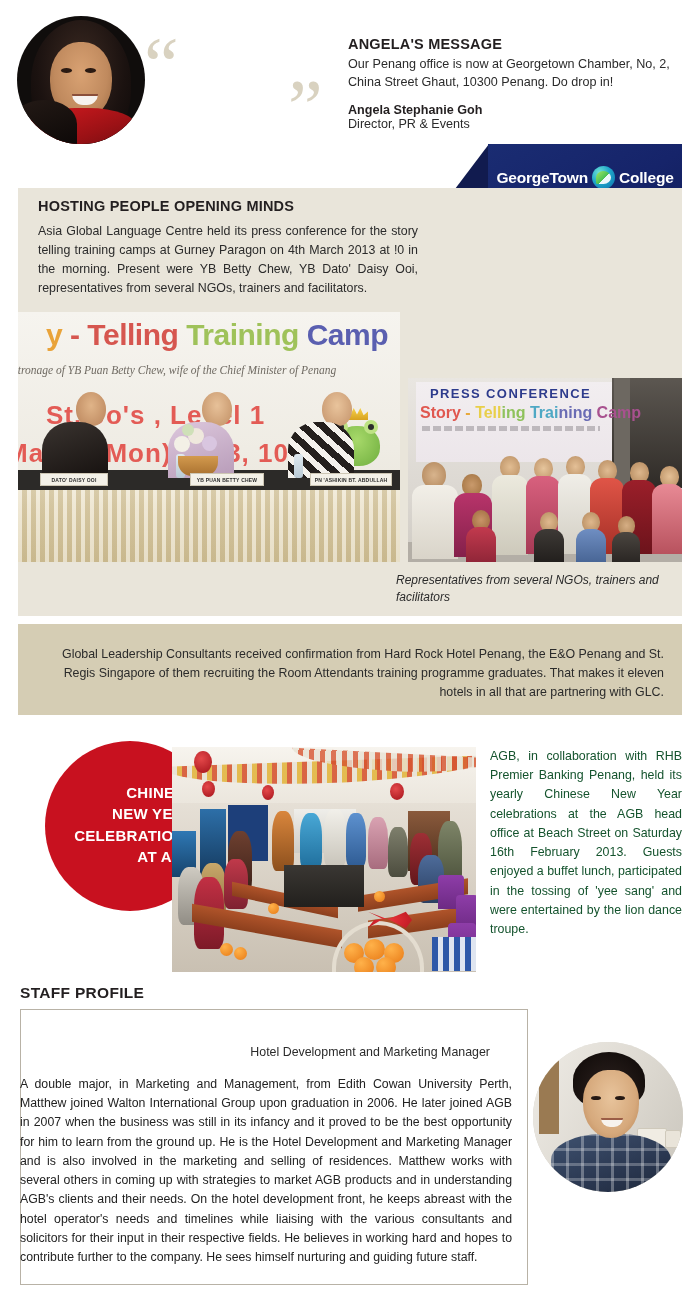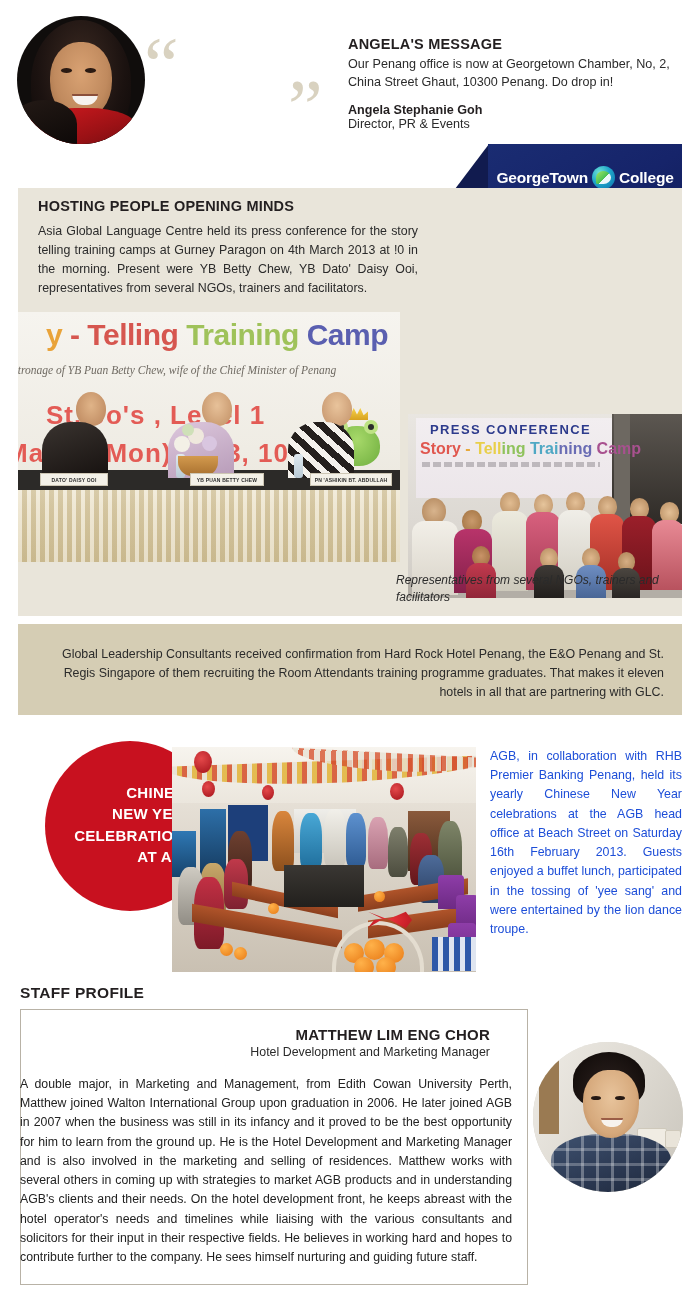--- a/index.html
+++ b/index.html
@@ -212,21 +212,21 @@
   .pc-flowers {
     position:absolute; left:152px; bottom:86px; width:56px; height:54px;
   }
   .pc-fl-basket{position:absolute;bottom:0;left:8px;width:40px;height:20px;background:linear-gradient(#d39a4e,#a8702f);border-radius:0 0 14px 14px;}
   .pc-fl-b{position:absolute;border-radius:50%;}
   .pc-bottle{position:absolute;bottom:84px;width:9px;height:24px;background:linear-gradient(#dfe9ef,#b9c9d4);border-radius:3px;}
 
   
   .photo-grp {
     position: absolute; left: 408px; top: 378px; width: 274px; height: 184px;
-    overflow: hidden; background:#cfd2cf;margin-top:36px;
+    overflow: hidden; background:#cfd2cf;
   }
   .gp-bg { position:absolute; inset:0; background: linear-gradient(180deg,#e9e6e1 0%, #dcd8d2 60%, #cfcbc4 100%); }
   .gp-backdrop { position:absolute; left:8px; top:4px; width:196px; height:80px;
      background: linear-gradient(180deg,#f2eef0 0%, #ece6ea 100%); }
   .gp-press { position:absolute; left:22px; top:8px; font-size:13px; font-weight:bold;
      color:#2d3b8c; letter-spacing:1.4px; }
   .gp-story { position:absolute; left:12px; top:26px; font-size:16px; font-weight:bold; white-space:nowrap; }
   .gp-story span:nth-child(1){color:#e0574f;}
   .gp-story span:nth-child(2){color:#e8a93b;}
   .gp-story span:nth-child(3){color:#e8cf4a;}
@@ -294,21 +294,21 @@
   .cny-table { position:absolute; background: linear-gradient(180deg,#b0542a 0%, #8c3f1d 100%); }
   .cny-chair { position:absolute; background: linear-gradient(180deg,#8e3da8,#6d2a84); border-radius:4px 4px 0 0; }
   .cny-p { position:absolute; border-radius:40% 40% 20% 20%; }
   .cny-orange { position:absolute; border-radius:50%; background: radial-gradient(circle at 35% 30%,#ffb24a,#e87a16); }
   .cny-bow { position:absolute; left:196px; top:160px; width:44px; height:26px;
      background: radial-gradient(ellipse at 50% 50%,#e8323a,#b4131c); 
      clip-path: polygon(0 18%,34% 46%,0 80%,14% 50%, 50% 44%, 86% 18%, 100% 50%, 86% 82%, 52% 52%); }
   .cny-basket { position:absolute; left:160px; top:174px; width:92px; height:52px;
      border:4px solid #e4ddd0; border-bottom:none; border-radius: 50% 50% 0 0 / 90% 90% 0 0; }
   .cny-agb-col { position:absolute; left:490px; top:747px; width:192px; }
-  .cny-para { font-size: 12.4px; line-height: 1.55; text-align: justify; color:#1d4ed8; }
+  .cny-para { font-size: 12.4px; line-height: 1.55; text-align: justify; color:#14532d; }
 
   
   .staff-heading {
     position: absolute; left: 20px; top: 984px;
     font-size: 15.5px; font-weight: bold; letter-spacing: .3px;
   }
   .staff-box {
     position: absolute; left: 20px; top: 1009px; width: 508px; height: 276px;
     border: 1px solid #b8b2a6; background: #fff;
   }
@@ -596,21 +596,20 @@
     <div class="cny-orange" style="left:204px;top:210px;width:20px;height:20px;"></div>
     <div class="cny-poster" style="left:260px;top:190px;width:44px;height:34px;background:repeating-linear-gradient(90deg,#2e58a8 0 6px,#dfe5f0 6px 11px);"></div>
   </div>
 
   <div class="cny-agb-col">
     <div class="cny-para">AGB, in collaboration with RHB Premier Banking Penang, held its yearly Chinese New Year celebrations at the AGB head office at Beach Street on Saturday 16th February 2013. Guests enjoyed a buffet lunch, participated in the tossing of 'yee sang' and were entertained by the lion dance troupe.</div>
   </div>
 
   <div class="staff-heading">STAFF PROFILE</div>
   <div class="staff-box"></div>
-  <div class="staff-name">MATTHEW LIM ENG CHOR</div>
   <div class="staff-role">Hotel Development and Marketing Manager</div>
   <div class="staff-bio">A double major, in Marketing and Management, from Edith Cowan University Perth, Matthew joined Walton International Group upon graduation in 2006. He later joined AGB in 2007 when the business was still in its infancy and it proved to be the best opportunity for him to learn from the ground up. He is the Hotel Development and Marketing Manager and is also involved in the marketing and selling of residences. Matthew works with several others in coming up with strategies to market AGB products and in understanding AGB's clients and their needs. On the hotel development front, he keeps abreast with the hotel operator's needs and timelines while liaising with the various consultants and solicitors for their input in their respective fields. He believes in working hard and hopes to contribute further to the company. He sees himself nurturing and guiding future staff.</div>
 
   <div class="staff-photo">
     <div class="sp-wall"></div>
     <div class="sp-door"></div>
     <div class="sp-socket"></div>
     <div class="sp-socket2"></div>
     <div class="sp-neck"></div>
     <div class="sp-shirt"></div>

